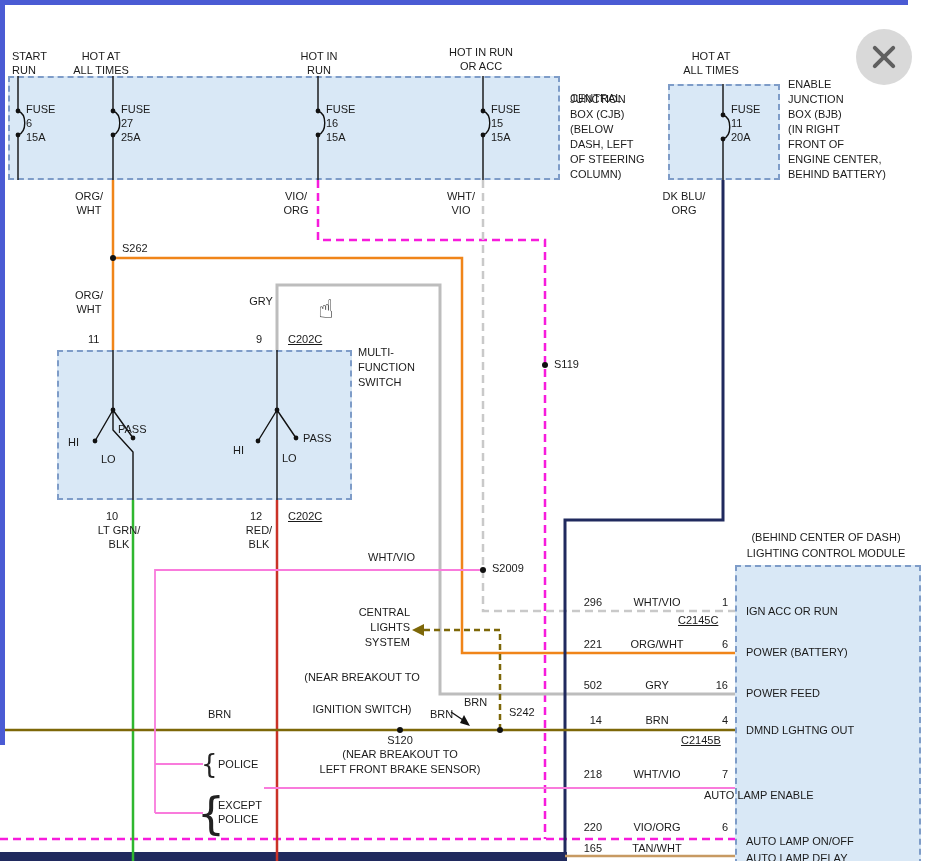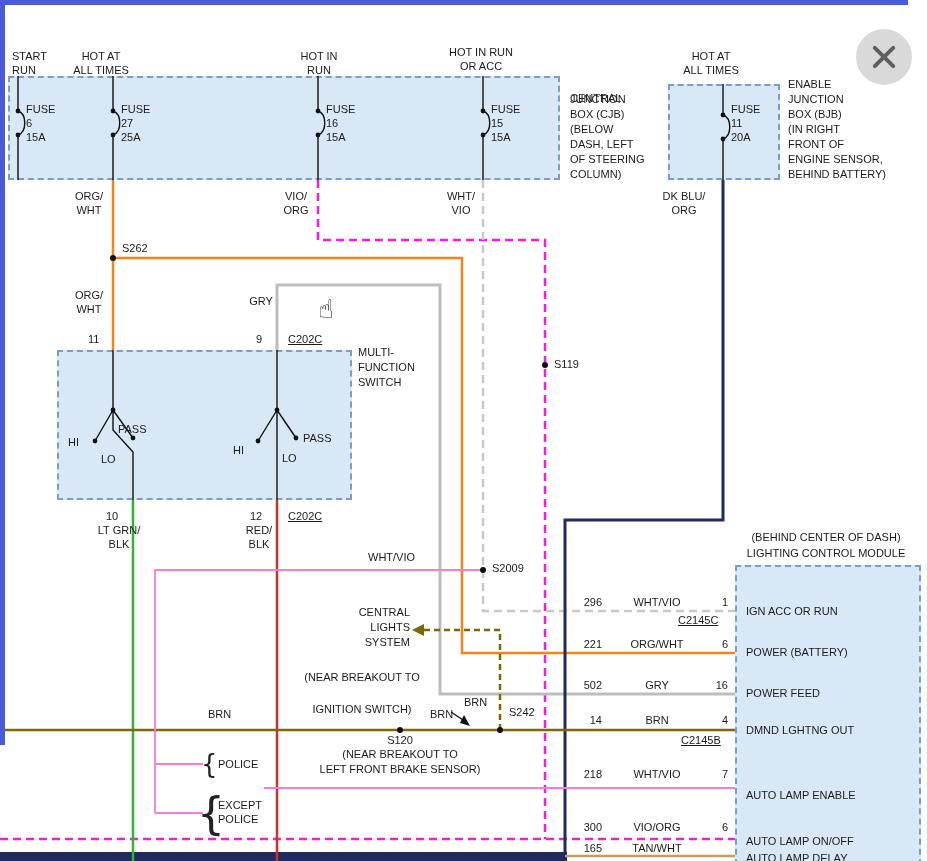--- a/index.html
+++ b/index.html
@@ -153,21 +153,21 @@
   <span class="lbl" style="left:570px;top:108px">BOX (CJB)</span>
   <span class="lbl" style="left:570px;top:123px">(BELOW</span>
   <span class="lbl" style="left:570px;top:138px">DASH, LEFT</span>
   <span class="lbl" style="left:570px;top:153px">OF STEERING</span>
   <span class="lbl" style="left:570px;top:168px">COLUMN)</span>
   <span class="lbl" style="left:788px;top:78px">ENABLE</span>
   <span class="lbl" style="left:788px;top:93px">JUNCTION</span>
   <span class="lbl" style="left:788px;top:108px">BOX (BJB)</span>
   <span class="lbl" style="left:788px;top:123px">(IN RIGHT</span>
   <span class="lbl" style="left:788px;top:138px">FRONT OF</span>
-  <span class="lbl" style="left:788px;top:153px">ENGINE SENSOR,</span>
+  <span class="lbl" style="left:788px;top:153px">ENGINE CENTER,</span>
   <span class="lbl" style="left:788px;top:168px">BEHIND BATTERY)</span>
 
   <span class="lbl c" style="left:89px;top:190px">ORG/</span>
   <span class="lbl c" style="left:89px;top:204px">WHT</span>
   <span class="lbl c" style="left:296px;top:190px">VIO/</span>
   <span class="lbl c" style="left:296px;top:204px">ORG</span>
   <span class="lbl c" style="left:461px;top:190px">WHT/</span>
   <span class="lbl c" style="left:461px;top:204px">VIO</span>
   <span class="lbl c" style="left:684px;top:190px">DK BLU/</span>
   <span class="lbl c" style="left:684px;top:204px">ORG</span>
@@ -241,23 +241,23 @@
 
   <span class="lbl r" style="left:560px;top:714px;width:42px">14</span>
   <span class="lbl c" style="left:657px;top:714px">BRN</span>
   <span class="lbl r" style="left:708px;top:714px;width:20px">4</span>
   <span class="lbl u" style="left:681px;top:734px">C2145B</span>
   <span class="lbl" style="left:746px;top:724px">DMND LGHTNG OUT</span>
 
   <span class="lbl r" style="left:560px;top:768px;width:42px">218</span>
   <span class="lbl c" style="left:657px;top:768px">WHT/VIO</span>
   <span class="lbl r" style="left:708px;top:768px;width:20px">7</span>
-  <span class="lbl" style="left:746px;top:789px">AUTO LAMP ENABLE</span>
-
-  <span class="lbl r" style="left:560px;top:821px;width:42px">300</span>
+  <span class="lbl" style="left:704px;top:789px">AUTO LAMP ENABLE</span>
+
+  <span class="lbl r" style="left:560px;top:821px;width:42px">220</span>
   <span class="lbl c" style="left:657px;top:821px">VIO/ORG</span>
   <span class="lbl r" style="left:708px;top:821px;width:20px">6</span>
   <span class="lbl" style="left:746px;top:835px">AUTO LAMP ON/OFF</span>
 
   <span class="lbl r" style="left:560px;top:842px;width:42px">165</span>
   <span class="lbl c" style="left:657px;top:842px">TAN/WHT</span>
   <span class="lbl" style="left:746px;top:852px">AUTO LAMP DELAY</span>
 
   <span class="cursor">☝</span>
 

